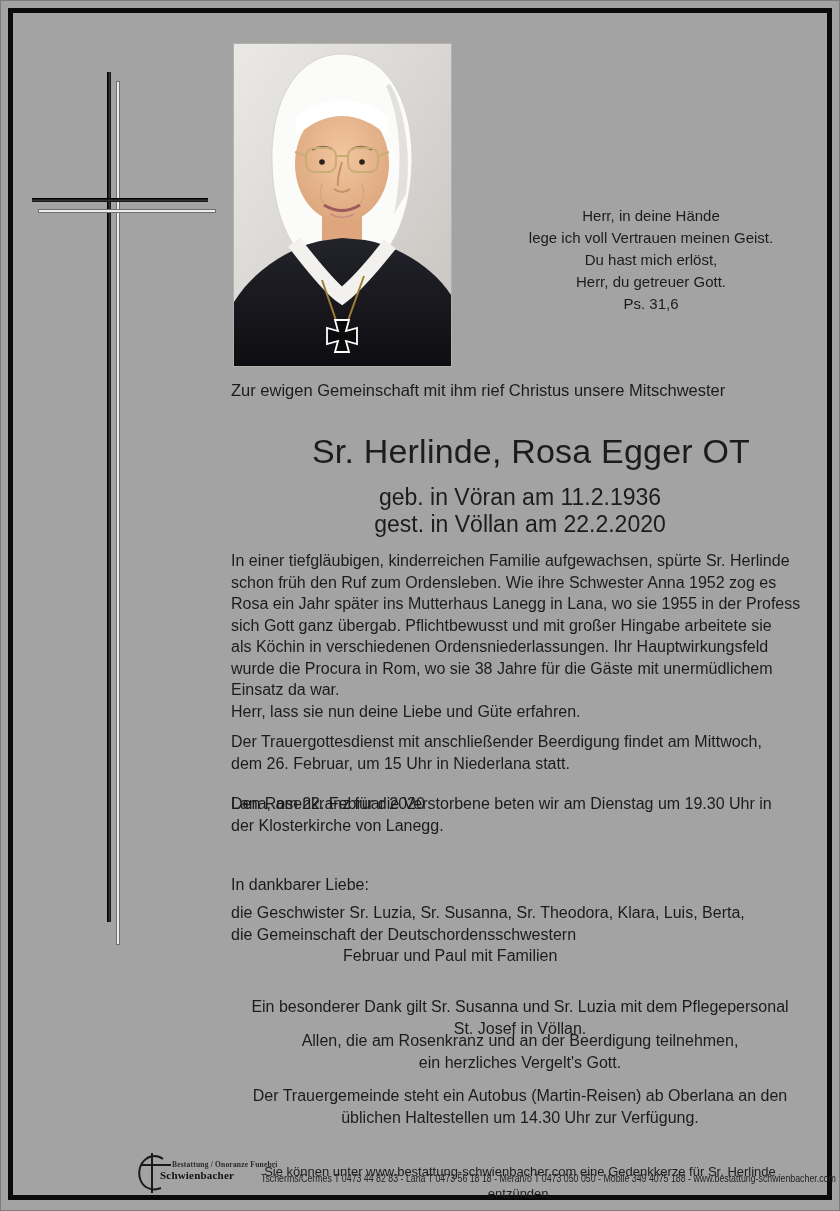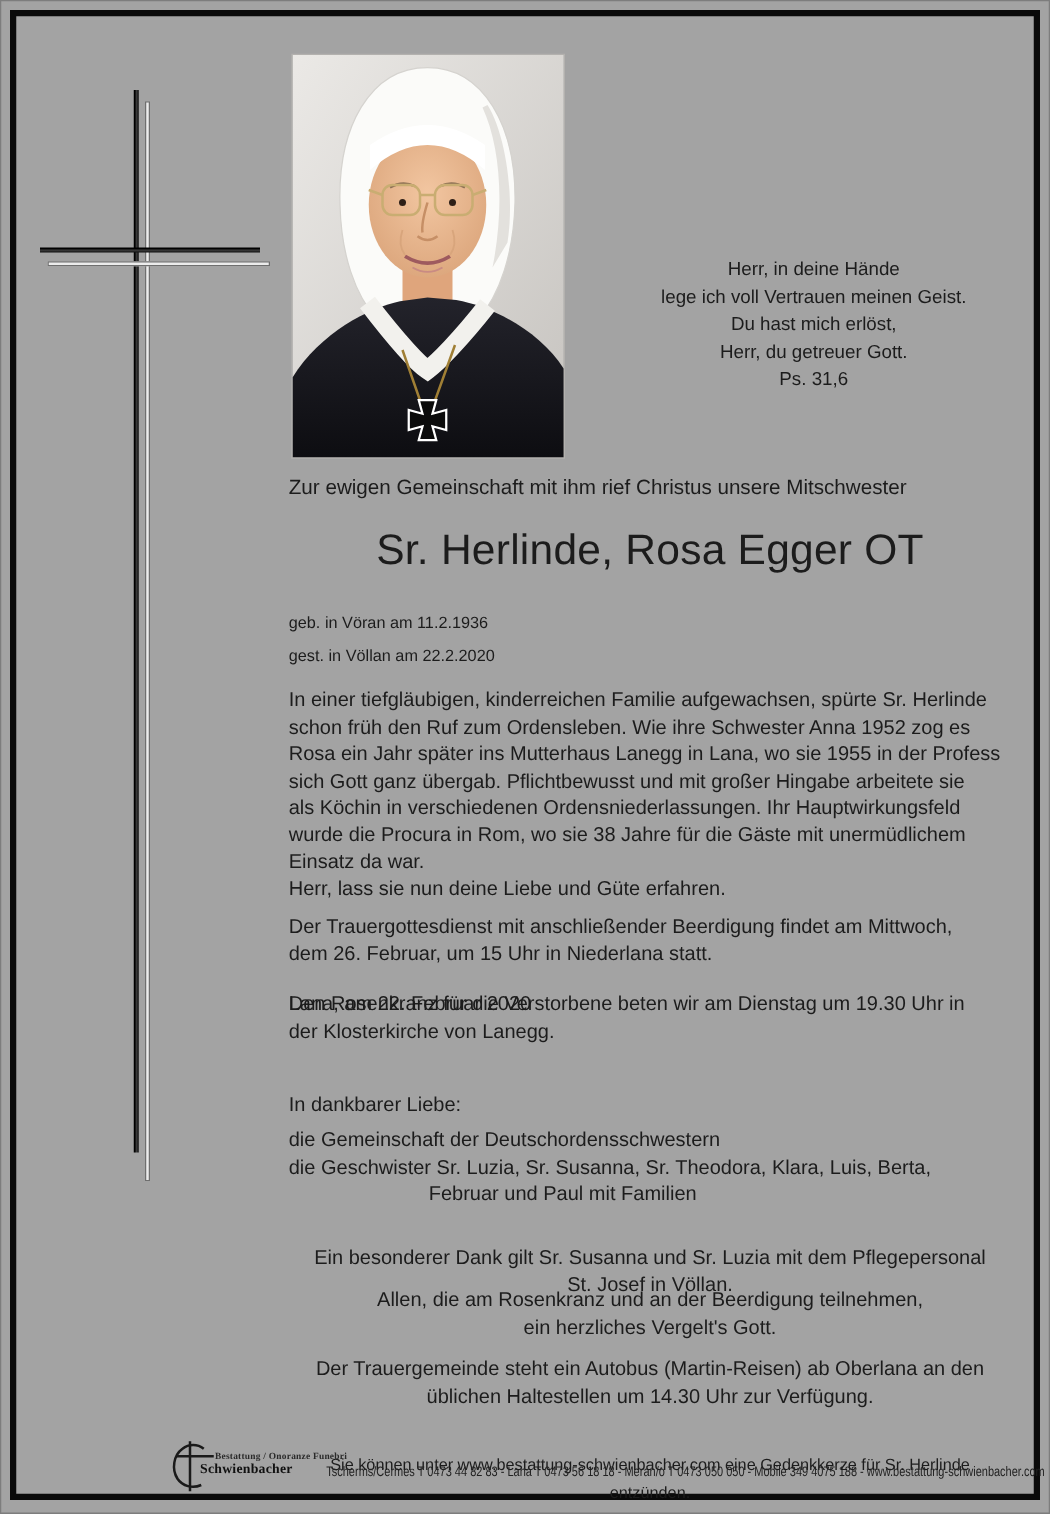--- a/index.html
+++ b/index.html
@@ -16,22 +16,22 @@
   .bar-h-black{left:32px;top:198px;width:176px;height:4px;background:linear-gradient(to bottom,#000 20%,#3a3a3a 55%,#101010);}
   .bar-h-gray{left:38px;top:209px;width:178px;height:4px;border:1px solid #6f6f6f;background:#ececec;}
   
   .photo{position:absolute;left:233px;top:43px;width:217px;height:322px;border:1px solid #b3b1ae;}
   .photo svg{display:block;}
   
   .tb{position:absolute;left:231px;width:578px;line-height:21.5px;font-size:16px;}
   .prayer{position:absolute;left:480px;top:205px;width:342px;text-align:center;font-size:15px;line-height:22px;}
   .prayer .ps{display:block;margin-top:0;}
   .intro{top:380px;font-size:16.5px;line-height:20px;}
-  .name{top:420px;font-size:34px;line-height:40px;font-weight:400;margin:0;text-align:center;letter-spacing:.2px;}
-  .dates{top:484px;font-size:13px;line-height:27px;}
+  .name{top:420px;font-size:34px;line-height:40px;font-weight:400;margin:11px;text-align:center;letter-spacing:.2px;}
+  .dates{top:484px;font-size:23px;line-height:27px;text-align:center;}
   .p1{top:550px;}
   .p2{top:731px;}
   .p3{top:793px;}
   .dateline{top:793px;}
   .inlove{top:874px;}
   .mourners{top:902px;}
   .mourners .indent{padding-left:112px;}
   .thanks{top:996px;text-align:center;}
   .gratitude{top:1030px;text-align:center;}
   .bus{top:1085px;text-align:center;}
@@ -123,22 +123,22 @@
     <div>gest. in Völlan am 22.2.2020</div>
   </div>
 
   <div class="tb p1">In einer tiefgläubigen, kinderreichen Familie aufgewachsen, spürte Sr. Herlinde<br>schon früh den Ruf zum Ordensleben. Wie ihre Schwester Anna 1952 zog es<br>Rosa ein Jahr später ins Mutterhaus Lanegg in Lana, wo sie 1955 in der Profess<br>sich Gott ganz übergab. Pflichtbewusst und mit großer Hingabe arbeitete sie<br>als Köchin in verschiedenen Ordensniederlassungen. Ihr Hauptwirkungsfeld<br>wurde die Procura in Rom, wo sie 38 Jahre für die Gäste mit unermüdlichem<br>Einsatz da war.<br>Herr, lass sie nun deine Liebe und Güte erfahren.</div>
   <div class="tb p2">Der Trauergottesdienst mit anschließender Beerdigung findet am Mittwoch,<br>dem 26. Februar, um 15 Uhr in Niederlana statt.</div>
   <div class="tb p3">Den Rosenkranz für die Verstorbene beten wir am Dienstag um 19.30 Uhr in<br>der Klosterkirche von Lanegg.</div>
   <div class="tb dateline">Lana, am 22. Februar 2020</div>
   <div class="tb inlove">In dankbarer Liebe:</div>
 
   <div class="tb mourners">
+    <div>die Geschwister Sr. Luzia, Sr. Susanna, Sr. Theodora, Klara, Luis, Berta,</div>
     <div>die Gemeinschaft der Deutschordensschwestern</div>
-    <div>die Geschwister Sr. Luzia, Sr. Susanna, Sr. Theodora, Klara, Luis, Berta,</div>
     <div class="indent">Februar und Paul mit Familien</div>
   </div>
 
   <div class="tb thanks">Ein besonderer Dank gilt Sr. Susanna und Sr. Luzia mit dem Pflegepersonal<br>St. Josef in Völlan.</div>
   <div class="tb gratitude">Allen, die am Rosenkranz und an der Beerdigung teilnehmen,<br>ein herzliches Vergelt's Gott.</div>
   <div class="tb bus">Der Trauergemeinde steht ein Autobus (Martin-Reisen) ab Oberlana an den<br>üblichen Haltestellen um 14.30 Uhr zur Verfügung.</div>
   <div class="tb candle">Sie können unter www.bestattung-schwienbacher.com eine Gedenkkerze für Sr. Herlinde entzünden.</div>
 
   <div class="footer-logo">
     <svg width="38" height="42" viewBox="0 0 38 42">

